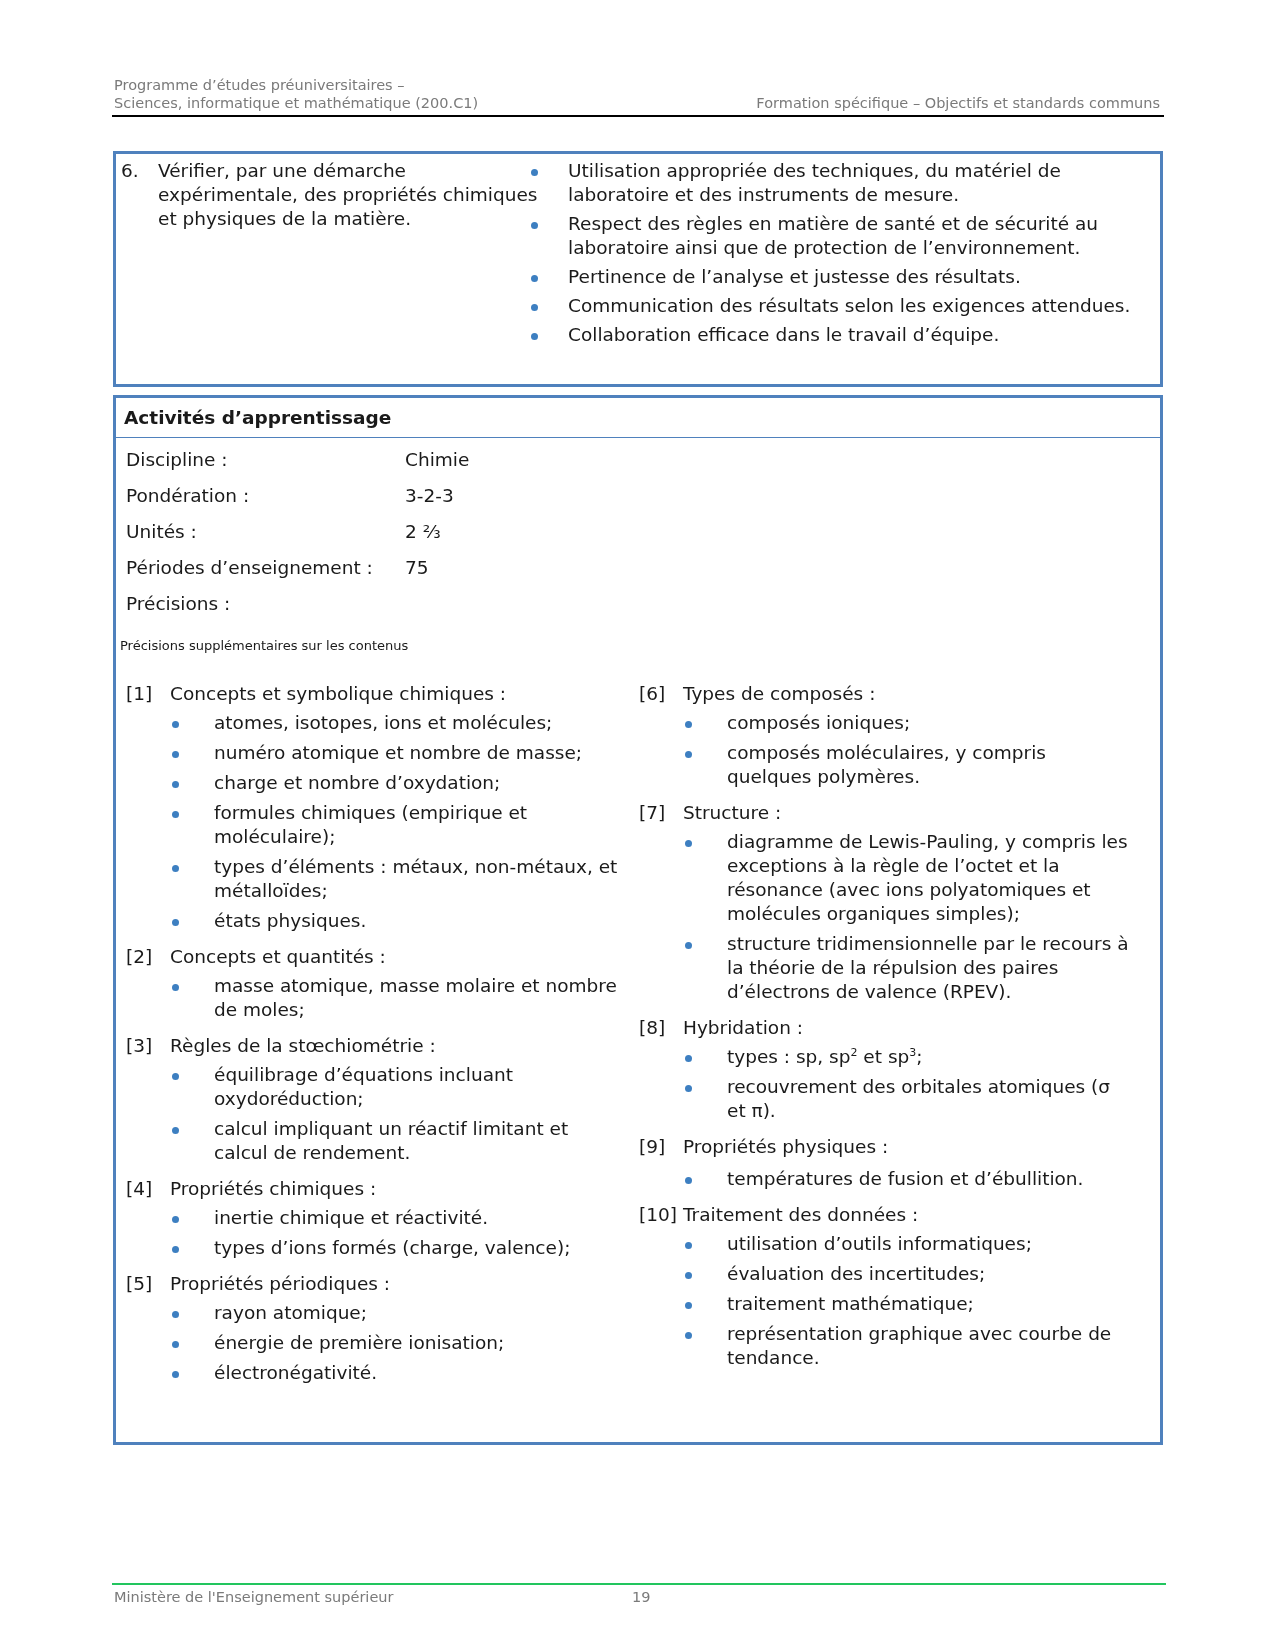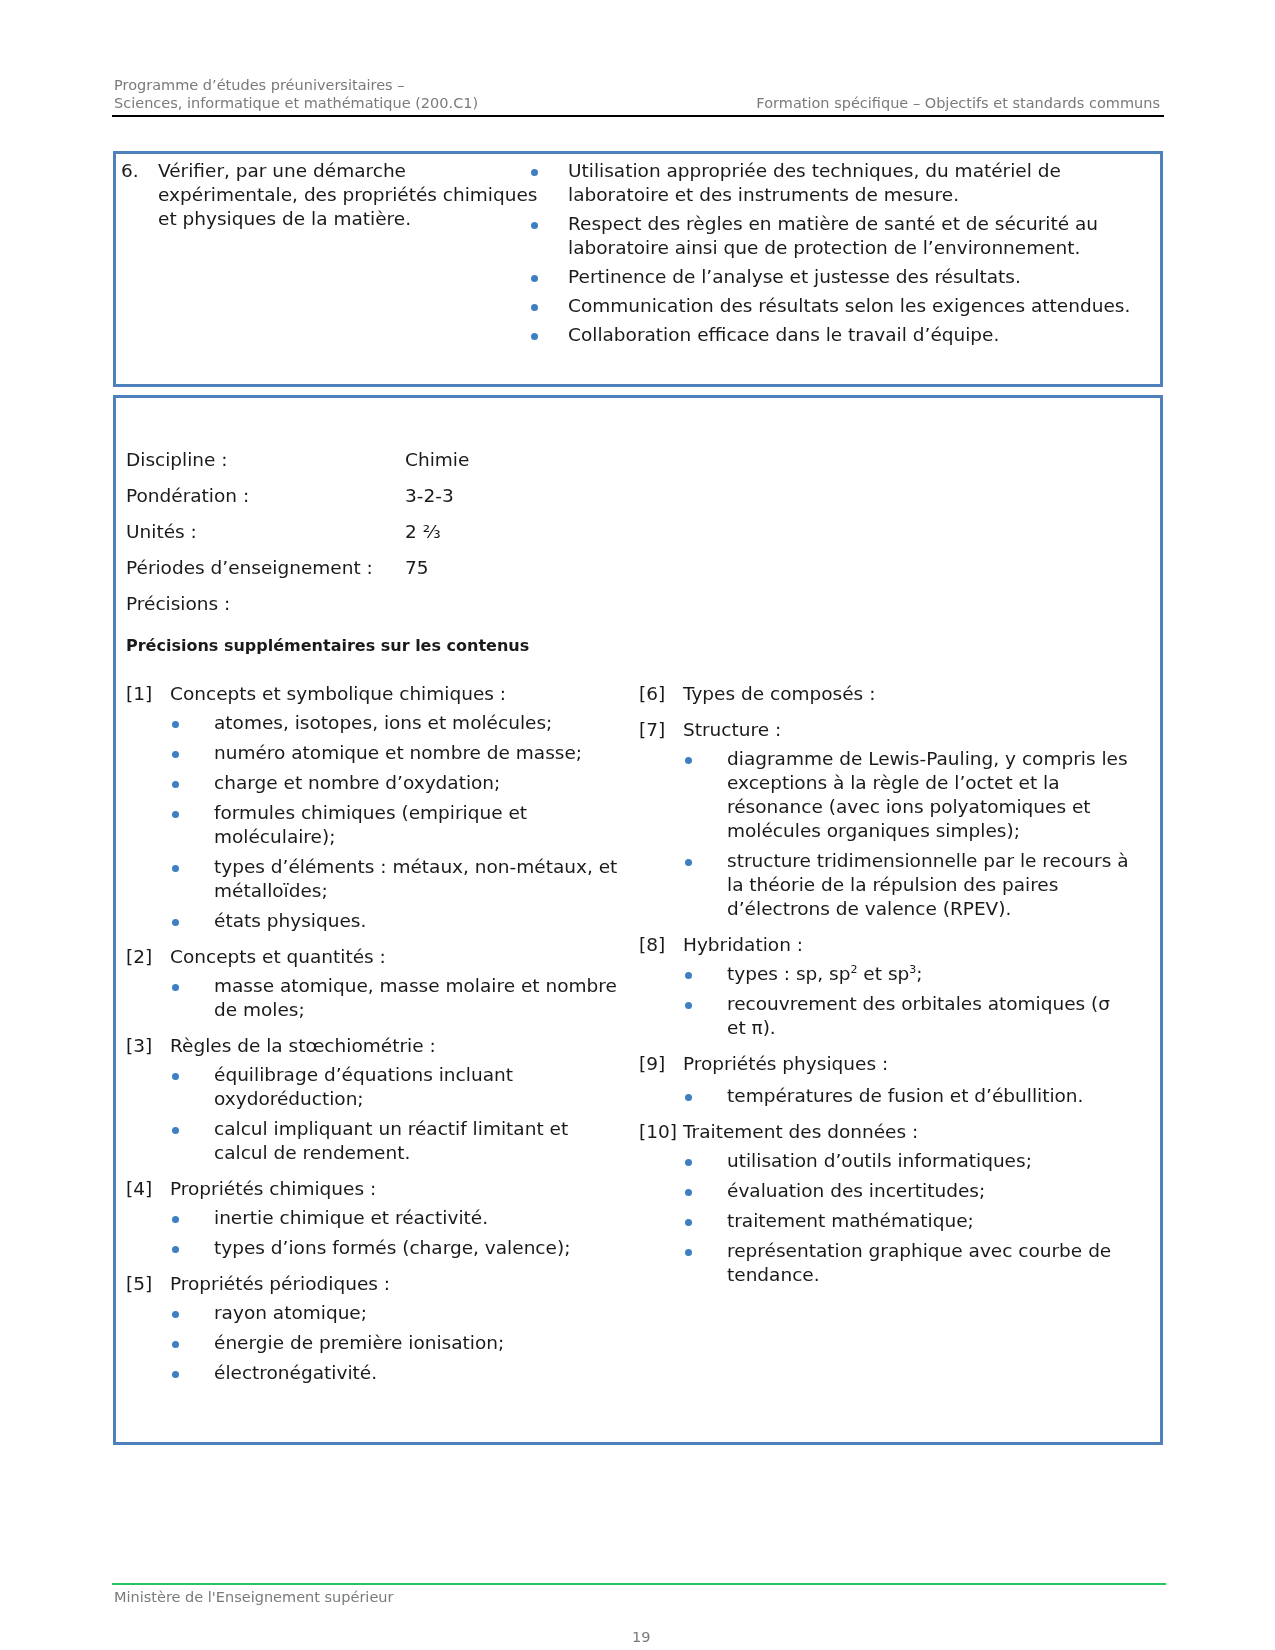--- a/index.html
+++ b/index.html
@@ -17,37 +17,37 @@
   .obj-num { position: absolute; left: 5px; top: 5px; font-size: 18.5px; line-height: 24px; }
   .obj-text { position: absolute; left: 42px; top: 5px; width: 380px; font-size: 18.5px; line-height: 24px; }
   .crit-list { position: absolute; left: 415px; top: 5px; width: 620px; list-style: none; }
   .crit-list li { position: relative; padding-left: 37px; font-size: 18.5px; line-height: 24px; margin-bottom: 5px; }
   .bullet { position: absolute; left: 0; top: 10px; width: 7px; height: 7px; border-radius: 50%; background: #3d7fc1; }
 
   .act-title { height: 40px; border-bottom: 1px solid #4f81bd; font-weight: bold; font-size: 18.5px; line-height: 40px; padding-left: 8px; }
   .kv { position: absolute; left: 10px; font-size: 18.5px; line-height: 24px; }
   .kv .k { position: absolute; left: 0; white-space: nowrap; }
   .kv .v { position: absolute; left: 279px; white-space: nowrap; }
-  .sub-title { position: absolute; left: 10px; top: 236px; font-weight: bold; font-size: 16px; line-height: 24px; }
+  .sub-title { position: absolute; left: 4px; top: 236px; font-weight: normal; font-size: 13px; line-height: 24px; }
 
   .col { position: absolute; width: 495px; }
   .col-left { left: 10px; top: 284px; }
   .col-right { left: 523px; top: 284px; }
   .sec { position: relative; margin-bottom: 12px; }
   .sec-head { position: relative; padding-left: 44px; font-size: 18.5px; line-height: 24px; }
   .sec-head .num { position: absolute; left: 0; top: 0; }
   .sec ul { list-style: none; margin-top: 5px; }
   .sec li { position: relative; padding-left: 88px; font-size: 18.5px; line-height: 24px; margin-bottom: 6px; }
   .sec li .bullet { left: 46px; }
   .sec.tight ul { margin-top: 8px; }
   sup { font-size: 11px; vertical-align: 7px; line-height: 0; }
 
   .page-footer { position: absolute; left: 112px; top: 1583px; width: 1054px; border-top: 2px solid #22c55e; height: 30px; font-size: 14.5px; color: #7a7a7a; }
   .page-footer .left { position: absolute; left: 2px; top: 4px; }
-  .page-footer .num { position: absolute; left: 520px; top: 4px; margin-top: 40px; }
+  .page-footer .num { position: absolute; left: 520px; top: 4px; }
 </style>
 </head>
 <body>
 
 <div class="page-header">
   <div class="left">
     <div>Programme d’études préuniversitaires –</div>
     <div>Sciences, informatique et mathématique (200.C1)</div>
   </div>
   <div class="right">Formation spécifique – Objectifs et standards communs</div>
@@ -59,20 +59,21 @@
   <ul class="crit-list">
     <li><span class="bullet"></span><span>Utilisation appropriée des techniques, du matériel de laboratoire et des instruments de mesure.</span></li>
     <li><span class="bullet"></span><span>Respect des règles en matière de santé et de sécurité au laboratoire ainsi que de protection de l’environnement.</span></li>
     <li><span class="bullet"></span><span>Pertinence de l’analyse et justesse des résultats.</span></li>
     <li><span class="bullet"></span><span>Communication des résultats selon les exigences attendues.</span></li>
     <li><span class="bullet"></span><span>Collaboration efficace dans le travail d’équipe.</span></li>
   </ul>
 </div>
 
 <div class="box box2">
+  <div class="act-title">Activités d’apprentissage</div>
 
   <div class="kv" style="top:50px">
       <span class="k">Discipline :</span>
       <span class="v">Chimie</span>
     </div>
   <div class="kv" style="top:86px">
       <span class="k">Pondération :</span>
       <span class="v">3-2-3</span>
     </div>
   <div class="kv" style="top:122px">
@@ -128,20 +129,24 @@
         <li><span class="bullet"></span><span>rayon atomique;</span></li>
         <li><span class="bullet"></span><span>énergie de première ionisation;</span></li>
         <li><span class="bullet"></span><span>électronégativité.</span></li>
       </ul>
     </div>
   </div>
 
   <div class="col col-right">
     <div class="sec">
       <div class="sec-head"><span class="num">[6]</span><span>Types de composés :</span></div>
+      <ul>
+        <li><span class="bullet"></span><span>composés ioniques;</span></li>
+        <li><span class="bullet"></span><span>composés moléculaires, y compris quelques polymères.</span></li>
+      </ul>
     </div>
     <div class="sec">
       <div class="sec-head"><span class="num">[7]</span><span>Structure :</span></div>
       <ul>
         <li><span class="bullet"></span><span>diagramme de Lewis-Pauling, y compris les exceptions à la règle de l’octet et la résonance (avec ions polyatomiques et molécules organiques simples);</span></li>
         <li><span class="bullet"></span><span>structure tridimensionnelle par le recours à la théorie de la répulsion des paires d’électrons de valence (RPEV).</span></li>
       </ul>
     </div>
     <div class="sec">
       <div class="sec-head"><span class="num">[8]</span><span>Hybridation :</span></div>

